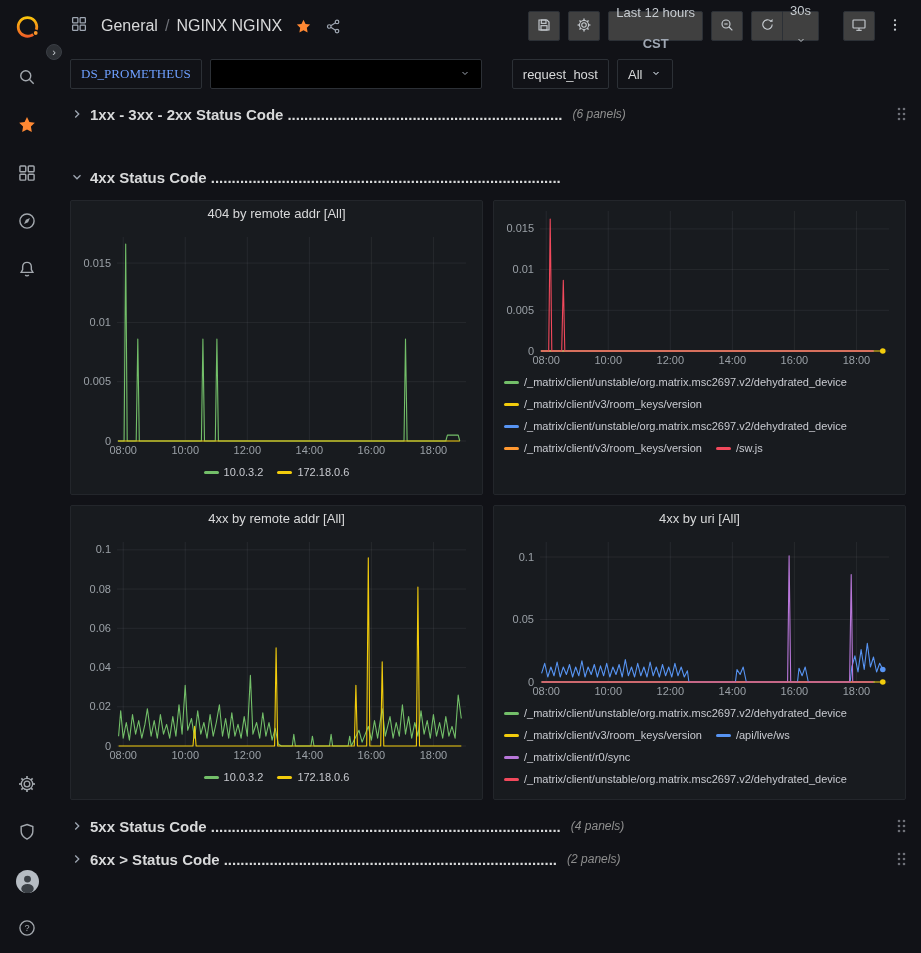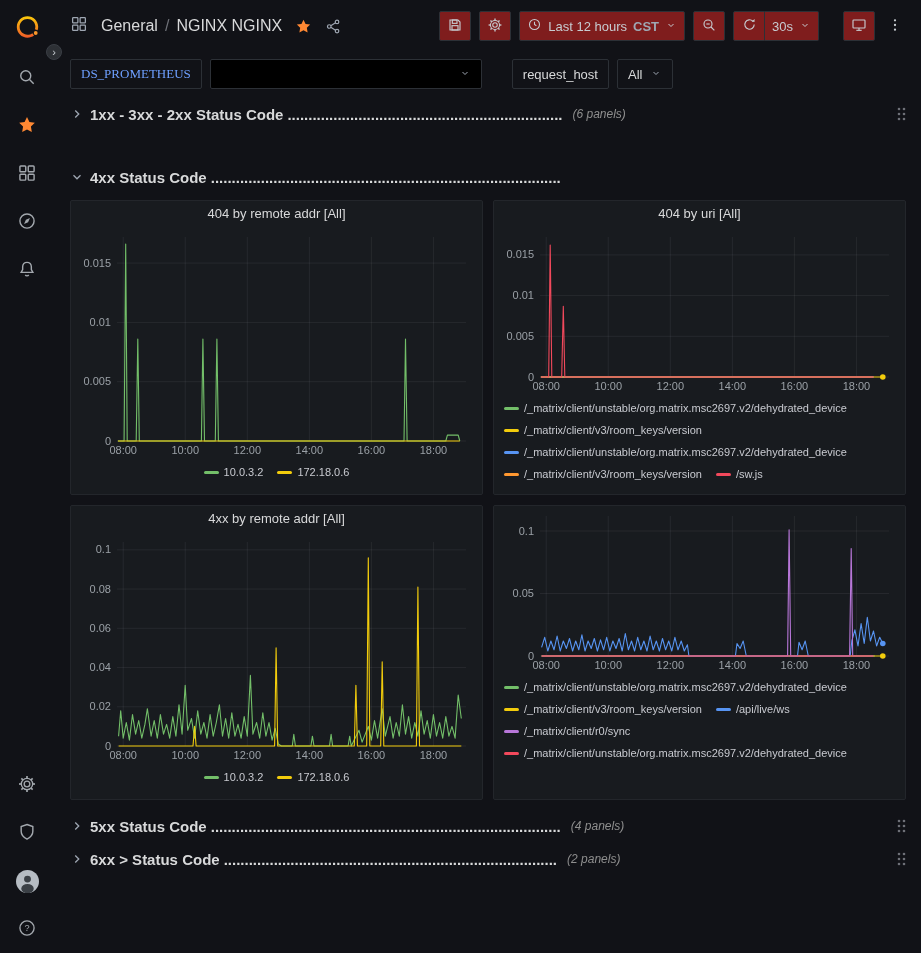--- a/index.html
+++ b/index.html
@@ -39,23 +39,23 @@
     height: 52px; flex: none; display: flex; align-items: center;
     justify-content: space-between; padding: 0 14px 0 16px;
   }
   .topbar-left { display: flex; align-items: center; gap: 13px; color:#9fa7b3;justify-content:flex-end; }
   .crumb { font-size: 16px; font-weight: 500; color: #d8d9da; display:flex; gap:7px; align-items:center;}
   .crumb .sep { color: #6e7077; font-weight: 400; }
   .star-fav { color: #ff8833; display:flex; }
   .topbar-right { display: flex; align-items: center; gap: 8px; }
   .tb-btn {
     height: 30px; min-width: 32px; padding: 0 7px;
-    background: #7f1d1d; border: 1px solid #2c3036; border-radius: 2px;
-    color: #c7ccd1; display: flex; align-items: center; justify-content: center; gap: 6px;
-    font-size: 13px; cursor: pointer; font-family: inherit;
+    background: #404040; border: 1px solid #2c3036; border-radius: 2px;
+    color: #c7ccd1; display: flex; align-items: center; justify-content: center; gap: 16px;
+    font-size: 13px; cursor: pointer; font-family: inherit; flex-direction: column;
   }
   .tb-btn .tz { font-size: 13px; color: #9fa7b3; font-weight: 600; }
   .btn-group { display: flex; }
   .btn-group .tb-btn:first-child { border-top-right-radius: 0; border-bottom-right-radius: 0; }
   .btn-group .tb-btn:last-child { border-left: none; border-top-left-radius: 0; border-bottom-left-radius: 0; }
   .tb-plain { background: none; border: none; color: #c7ccd1; cursor: pointer; padding: 0 4px; height:30px; display:flex; align-items:center;}
   
   .subbar { height: 44px; flex: none; display: flex; align-items: center; gap: 8px; padding: 0 16px; }
   .var-box {
     height: 30px; display: flex; align-items: center; padding: 0 10px;
@@ -410,21 +410,20 @@
               <span class="legend-swatch" style="background: rgb(115, 191, 105);"></span>
               <span>10.0.3.2</span>
             </span>
             <span class="legend-item">
               <span class="legend-swatch" style="background: rgb(242, 204, 12);"></span>
               <span>172.18.0.6</span>
             </span>
           </div>
       </section>
       <section class="panel">
-        <header class="panel-title">404 by uri [All]</header>
         <div class="chart" style="height: 168px;"><svg width="399" height="168" viewBox="0 0 399 168">
               <line x1="46.20444444444445" x2="46.20444444444445" y1="10" y2="150" stroke="rgba(204,204,220,0.08)" stroke-width="1"></line>
               <text x="46.20444444444445" y="163" text-anchor="middle" font-size="11" fill="#9aa0a6">08:00</text>
               <line x1="108.2488888888889" x2="108.2488888888889" y1="10" y2="150" stroke="rgba(204,204,220,0.08)" stroke-width="1"></line>
               <text x="108.2488888888889" y="163" text-anchor="middle" font-size="11" fill="#9aa0a6">10:00</text>
               <line x1="170.29333333333335" x2="170.29333333333335" y1="10" y2="150" stroke="rgba(204,204,220,0.08)" stroke-width="1"></line>
               <text x="170.29333333333335" y="163" text-anchor="middle" font-size="11" fill="#9aa0a6">12:00</text>
               <line x1="232.33777777777777" x2="232.33777777777777" y1="10" y2="150" stroke="rgba(204,204,220,0.08)" stroke-width="1"></line>
               <text x="232.33777777777777" y="163" text-anchor="middle" font-size="11" fill="#9aa0a6">14:00</text>
               <line x1="294.3822222222222" x2="294.3822222222222" y1="10" y2="150" stroke="rgba(204,204,220,0.08)" stroke-width="1"></line>
@@ -504,20 +503,21 @@
               <span class="legend-swatch" style="background: rgb(115, 191, 105);"></span>
               <span>10.0.3.2</span>
             </span>
             <span class="legend-item">
               <span class="legend-swatch" style="background: rgb(242, 204, 12);"></span>
               <span>172.18.0.6</span>
             </span>
           </div>
       </section>
       <section class="panel">
+        <header class="panel-title">4xx by uri [All]</header>
         <div class="chart" style="height: 168px;"><svg width="399" height="168" viewBox="0 0 399 168">
               <line x1="46.20444444444445" x2="46.20444444444445" y1="10" y2="150" stroke="rgba(204,204,220,0.08)" stroke-width="1"></line>
               <text x="46.20444444444445" y="163" text-anchor="middle" font-size="11" fill="#9aa0a6">08:00</text>
               <line x1="108.2488888888889" x2="108.2488888888889" y1="10" y2="150" stroke="rgba(204,204,220,0.08)" stroke-width="1"></line>
               <text x="108.2488888888889" y="163" text-anchor="middle" font-size="11" fill="#9aa0a6">10:00</text>
               <line x1="170.29333333333335" x2="170.29333333333335" y1="10" y2="150" stroke="rgba(204,204,220,0.08)" stroke-width="1"></line>
               <text x="170.29333333333335" y="163" text-anchor="middle" font-size="11" fill="#9aa0a6">12:00</text>
               <line x1="232.33777777777777" x2="232.33777777777777" y1="10" y2="150" stroke="rgba(204,204,220,0.08)" stroke-width="1"></line>
               <text x="232.33777777777777" y="163" text-anchor="middle" font-size="11" fill="#9aa0a6">14:00</text>
               <line x1="294.3822222222222" x2="294.3822222222222" y1="10" y2="150" stroke="rgba(204,204,220,0.08)" stroke-width="1"></line>

